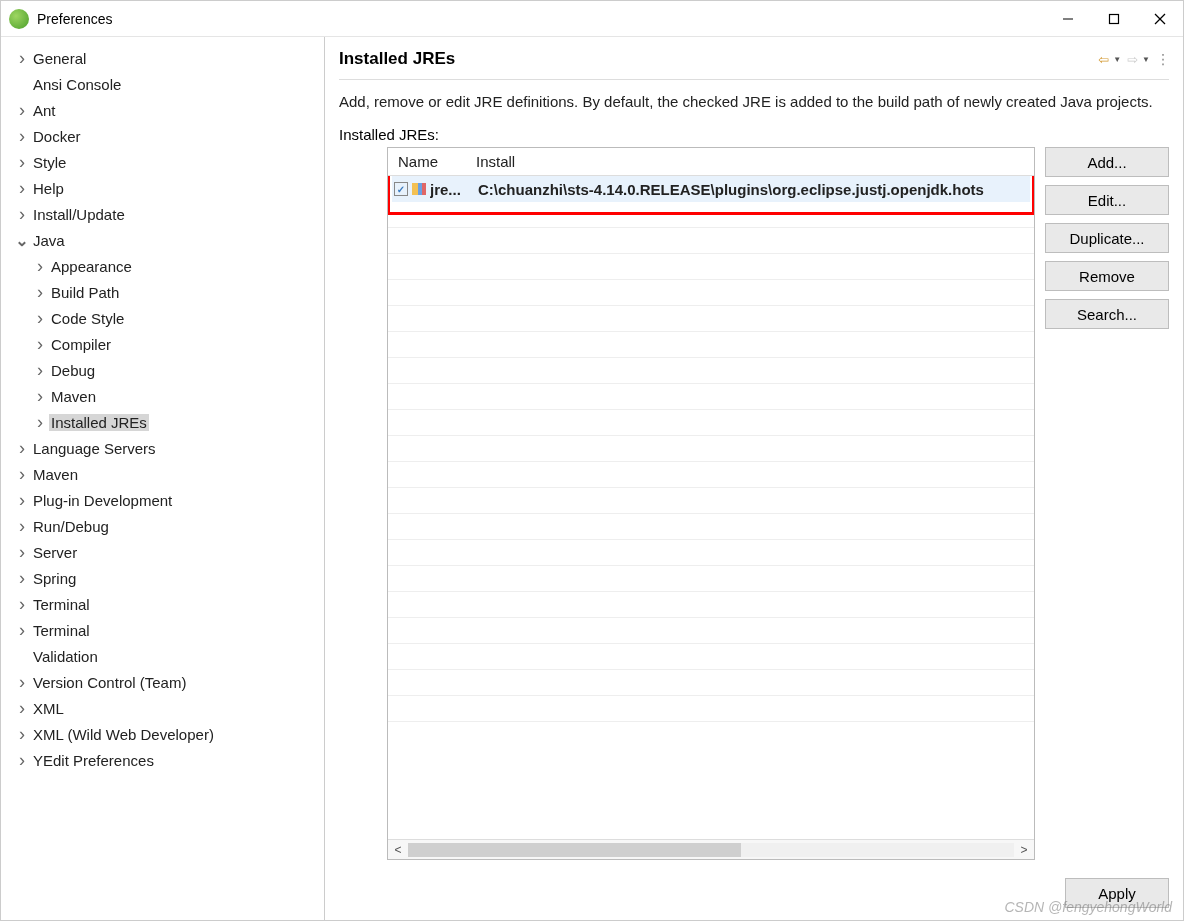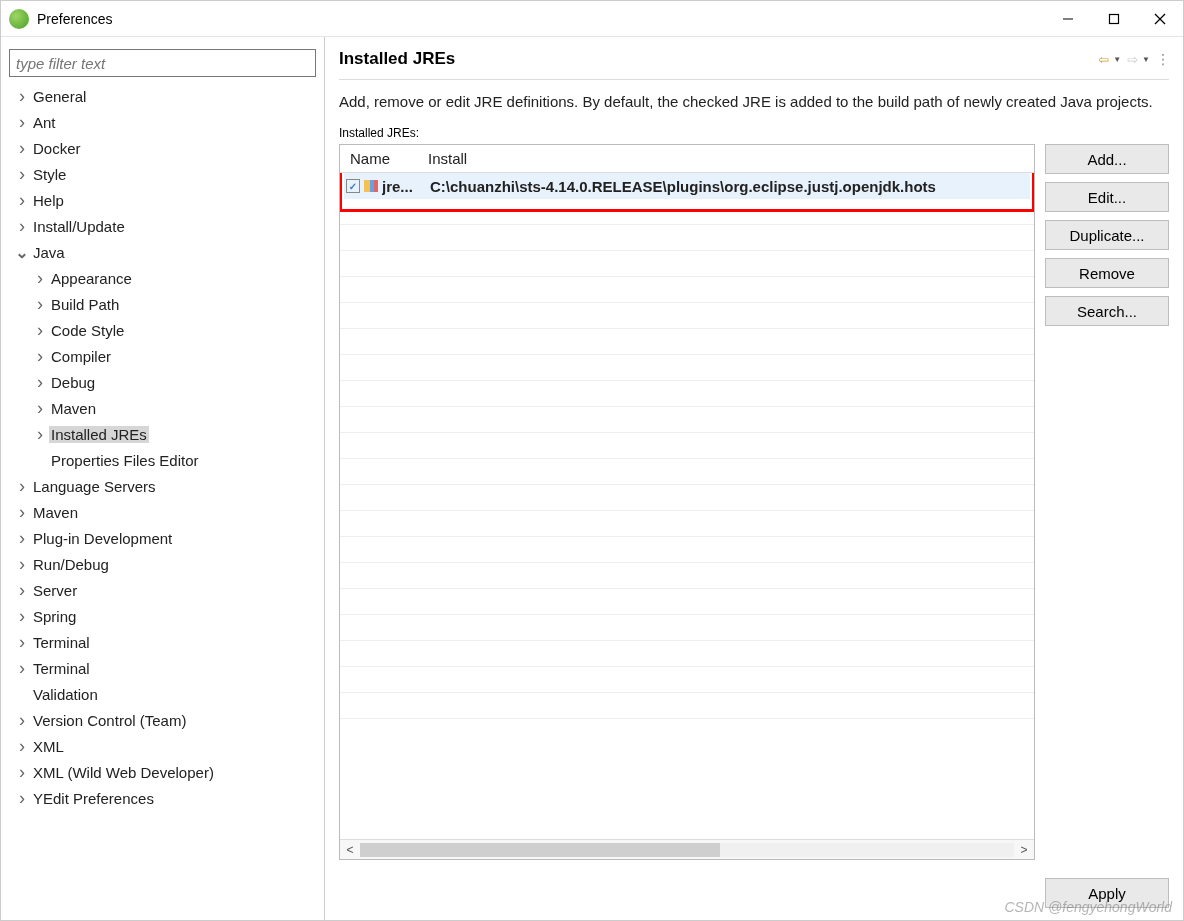--- a/index.html
+++ b/index.html
@@ -29,23 +29,23 @@
 .content { flex: 1; display: flex; flex-direction: column; padding: 12px 14px 12px 14px; min-width: 0; }
 .content-header { display: flex; align-items: center; padding-bottom: 10px; border-bottom: 1px solid #ddd; }
 .content-header h2 { font-size: 17px; font-weight: 600; flex: 1; }
 .header-icons { display: flex; align-items: center; gap: 6px; }
 .header-icons .arrow-btn { font-size: 13px; color: #ccc; }
 .header-icons .arrow-btn.enabled { color: #d49a34; }
 .header-icons .drop { font-size: 8px; color: #555; margin-left: -2px; }
 .header-icons .dots { color: #888; font-size: 14px; letter-spacing: -1px; }
 
 .desc { font-size: 15px; color: #222; padding: 12px 0 14px 0; line-height: 1.35; }
-.list-label { font-size: 12px; padding-bottom: 4px; }
-
-.content-body { flex: 1; display: flex; gap: 10px; min-height: 0; }
+.list-label { font-size: 15px; padding-bottom: 4px; }
+
+.content-body { flex: 1; display: flex; gap: 10px; min-height: 0; margin-left: 48px; }
 .table-wrap { flex: 1; border: 1px solid #bbb; display: flex; flex-direction: column; min-width: 0; position: relative; }
 .thead { height: 28px; display: flex; align-items: center; font-size: 15px; color: #222; border-bottom: 1px solid #ddd; background: #fff; }
 .thead .th { padding: 0 10px; }
 .thead .th.name { width: 78px; }
 .tbody { flex: 1; overflow: hidden; position: relative; }
 .row-highlight { position: absolute; left: 4px; right: 4px; top: 0; height: 26px; background: #e8f2fc; }
 .red-frame { position: absolute; left: -1px; right: -1px; top: -17px; height: 56px; border: 3px solid #ff0000; pointer-events: none; }
 .trow { position: relative; height: 26px; display: flex; align-items: center; font-size: 15px; font-weight: 600; color: #222; padding-left: 6px; }
 .trow .cb { width: 14px; height: 14px; border: 1px solid #888; margin-right: 4px; display: flex; align-items: center; justify-content: center; font-size: 10px; color: #3a7abf; }
 .trow .jicon { width: 14px; height: 12px; margin-right: 4px; background: linear-gradient(90deg,#f4c153 0 40%, #6aa0e2 40% 70%, #e06666 70% 100%); }
@@ -54,21 +54,21 @@
 .grid-line { border-bottom: 1px solid #eee; height: 26px; }
 .hscroll { height: 20px; display: flex; align-items: center; border-top: 1px solid #ddd; background: #f7f7f7; }
 .hscroll .sbtn { width: 20px; text-align: center; color: #555; font-size: 12px; }
 .hscroll .track { flex: 1; height: 14px; background: #f0f0f0; position: relative; }
 .hscroll .thumb { position: absolute; left: 0; top: 0; height: 100%; width: 55%; background: #cfcfcf; }
 
 .side-buttons { width: 124px; display: flex; flex-direction: column; gap: 8px; }
 .side-buttons button, .apply-row button { height: 30px; font-size: 15px; background: #e9e9e9; border: 1px solid #bdbdbd; cursor: default; }
 
 .apply-row { display: flex; justify-content: flex-end; padding-top: 18px; }
-.apply-row button { width: 124px; }
+.apply-row button { width: 104px; }
 
 .watermark { position: absolute; right: 12px; bottom: 6px; font-size: 14px; color: rgba(120,120,120,0.55); font-style: italic; pointer-events: none; }
 </style>
 </head>
 <body>
 
 <div class="titlebar">
   <div class="app-icon"></div>
   <div class="title-text">Preferences</div>
   <div class="win-btns">
@@ -86,27 +86,28 @@
         <svg viewBox="0 0 12 12">
           <line x1="1" y1="1" x2="11" y2="11" stroke="#000" stroke-width="1.2"></line>
           <line x1="11" y1="1" x2="1" y2="11" stroke="#000" stroke-width="1.2"></line>
         </svg>
       </div>
   </div>
 </div>
 
 <div class="main-area">
   <div class="sidebar">
-    <div class="filter-box">
-      <input type="text" placeholder="type filter text" style="">
-    </div>
     <div class="tree" id="tree">
         <div class="tree-item indent-0">
           <span class="arrow" style="font-size: 18px;">›</span>
           <span class="lbl">General</span>
+        </div>
+        <div class="tree-item indent-0">
+          <span class="arrow blank" style="font-size: 18px;">›</span>
+          <span class="lbl">Ansi Console</span>
         </div>
         <div class="tree-item indent-0">
           <span class="arrow" style="font-size: 18px;">›</span>
           <span class="lbl">Ant</span>
         </div>
         <div class="tree-item indent-0">
           <span class="arrow" style="font-size: 18px;">›</span>
           <span class="lbl">Docker</span>
         </div>
         <div class="tree-item indent-0">
@@ -145,24 +146,20 @@
           <span class="arrow" style="font-size: 18px;">›</span>
           <span class="lbl">Debug</span>
         </div>
         <div class="tree-item indent-1">
           <span class="arrow" style="font-size: 18px;">›</span>
           <span class="lbl">Maven</span>
         </div>
         <div class="tree-item indent-1 selected">
           <span class="arrow" style="font-size: 18px;">›</span>
           <span class="lbl">Installed JREs</span>
-        </div>
-        <div class="tree-item indent-1">
-          <span class="arrow blank" style="font-size: 18px;">›</span>
-          <span class="lbl">Properties Files Editor</span>
         </div>
         <div class="tree-item indent-0">
           <span class="arrow" style="font-size: 18px;">›</span>
           <span class="lbl">Language Servers</span>
         </div>
         <div class="tree-item indent-0">
           <span class="arrow" style="font-size: 18px;">›</span>
           <span class="lbl">Maven</span>
         </div>
         <div class="tree-item indent-0">

